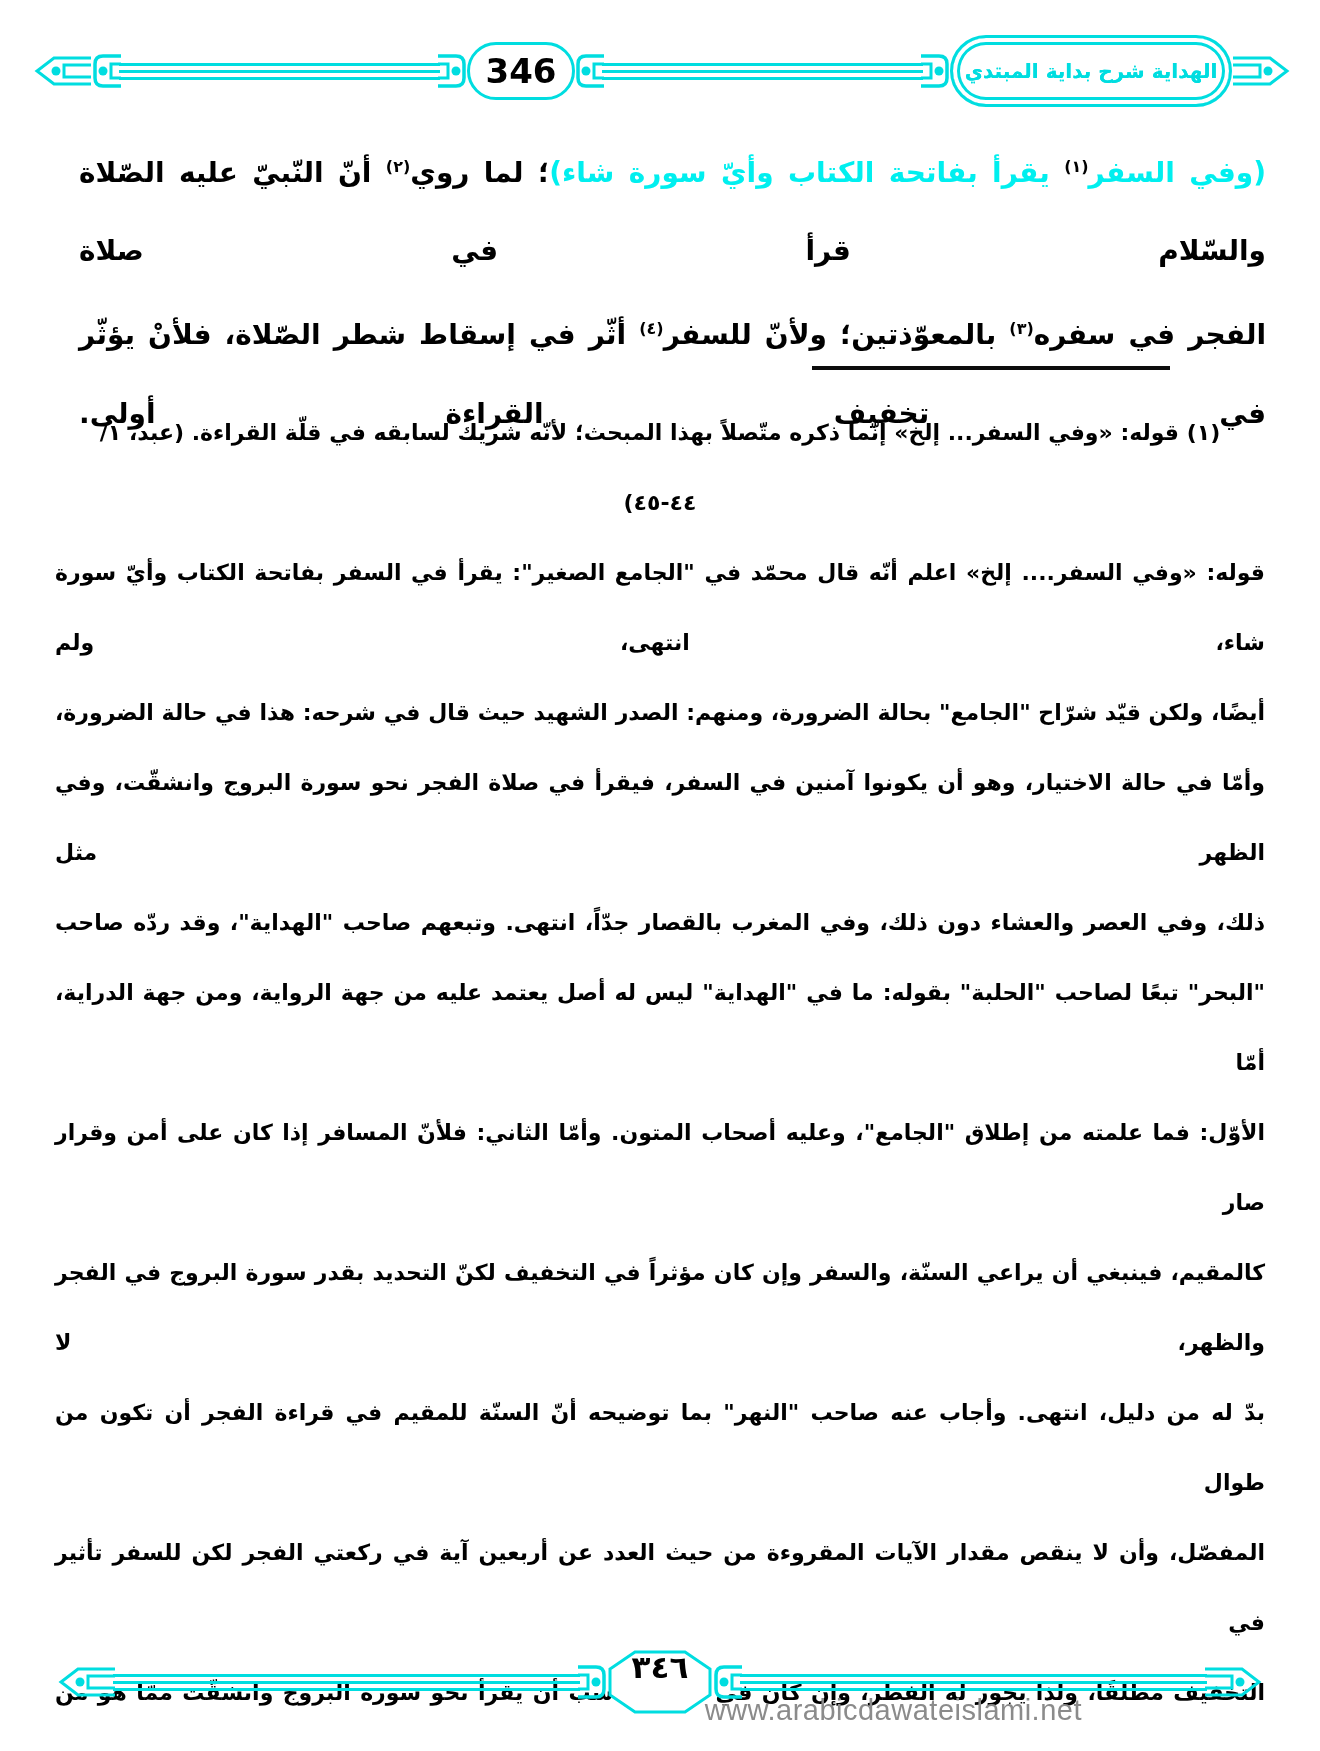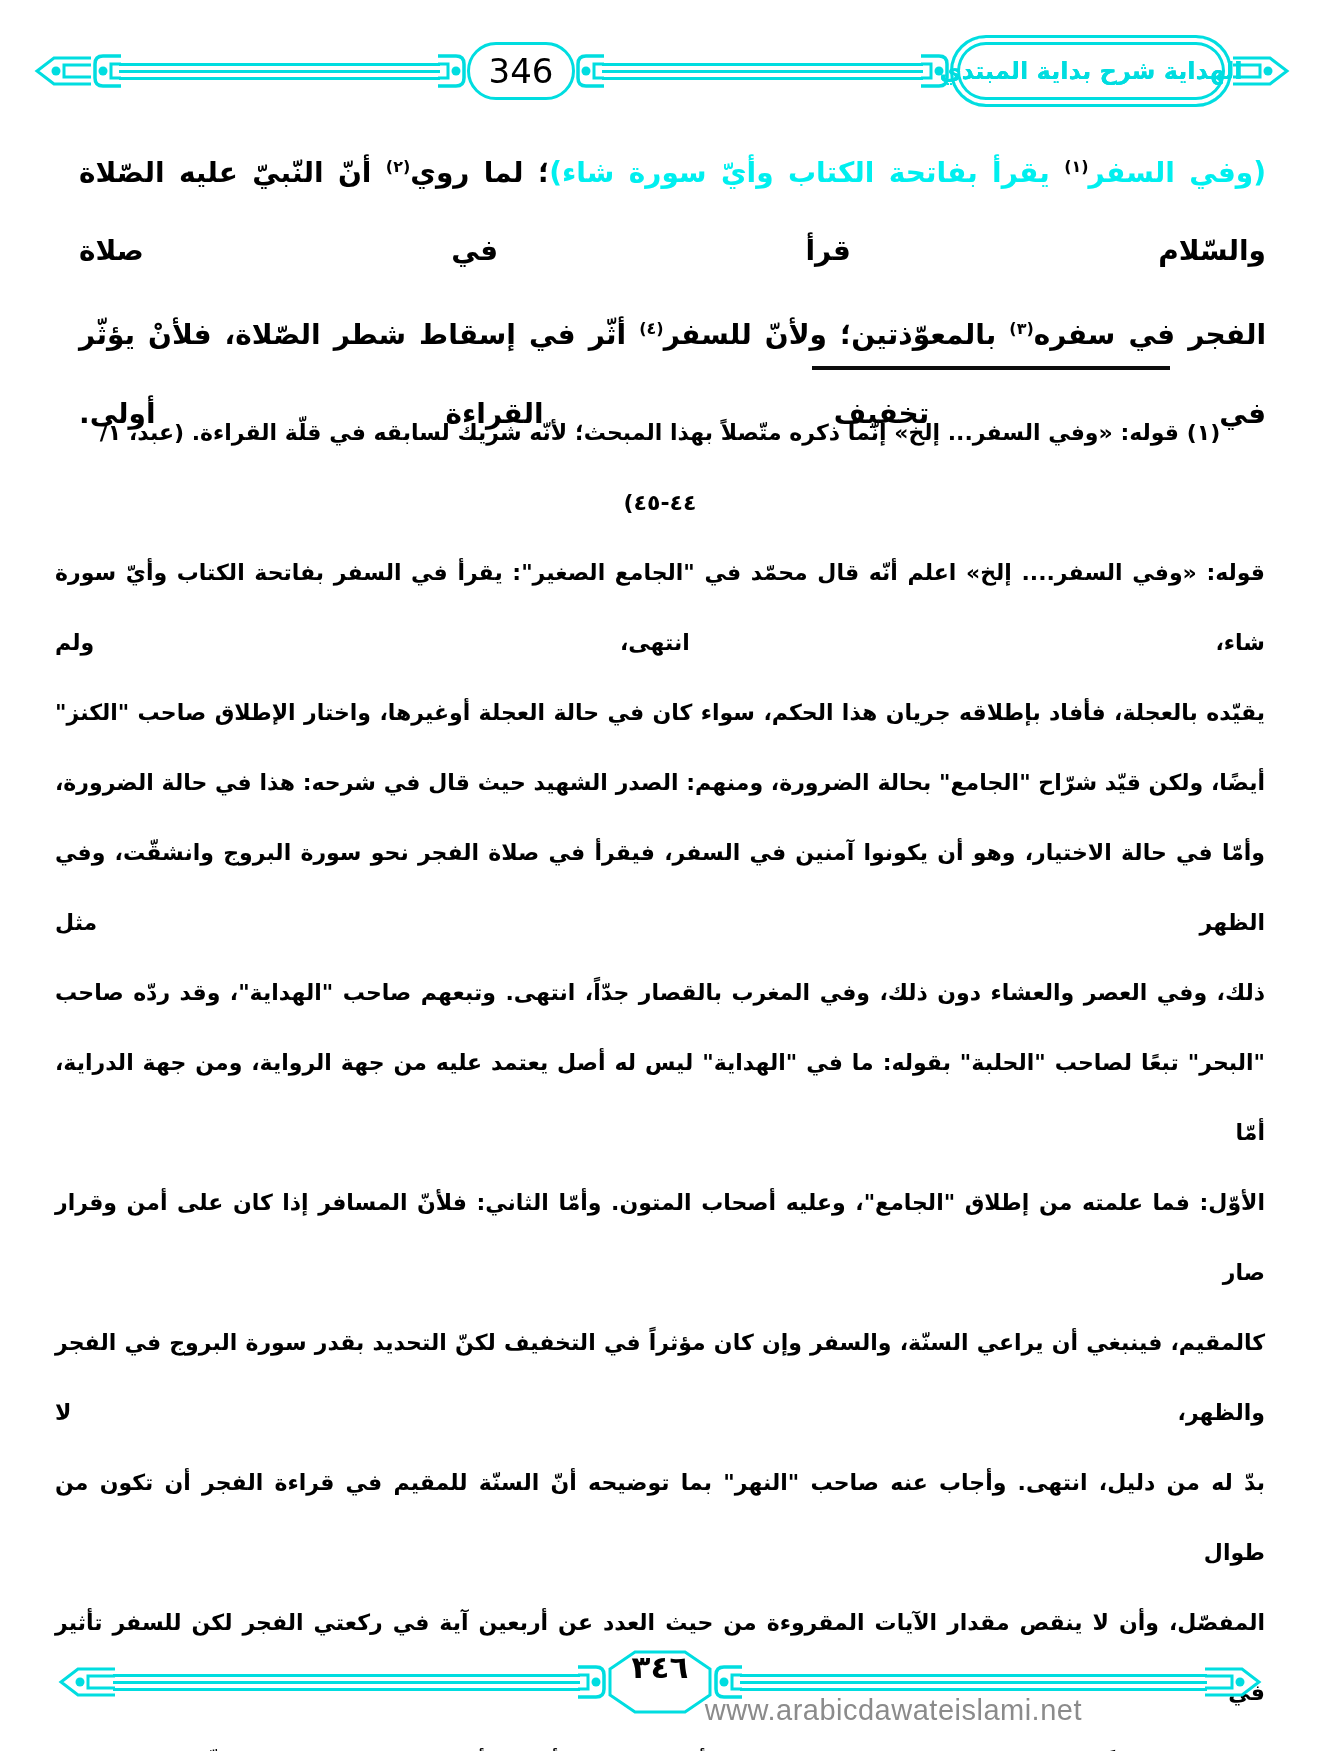--- a/index.html
+++ b/index.html
@@ -26,23 +26,23 @@
       var(--cy) 7px 10px,transparent 10px 14px,
       var(--cy) 14px 17px);
   }
   .pill{
     border:3px solid var(--cy);box-sizing:border-box;background:#fff;
     display:flex;align-items:center;justify-content:center;direction:rtl;
     flex:0 0 auto;position:relative;z-index:2;
   }
   .pill.double{box-shadow:inset 0 0 0 4px #fff,inset 0 0 0 7px var(--cy);}
   .section-pill{width:308px;height:70px;border-radius:38px;font-size:30px;font-weight:bold;}
-  .num-pill{width:108px;height:58px;border-radius:30px;font-size:34px;font-weight:normal;direction:ltr;}
+  .num-pill{width:108px;height:58px;border-radius:30px;font-size:34px;font-weight:bold;direction:ltr;}
   .title-pill{width:282px;height:72px;border-radius:38px;color:var(--cy);
-    font-size:24px;font-weight:bold;text-shadow:0 0 0 var(--cy);white-space:nowrap;}
+    font-size:20px;font-weight:bold;text-shadow:0 0 0 var(--cy);white-space:nowrap;}
   .ornament{flex:0 0 auto;display:flex;align-items:center;z-index:1;}
   .flip{transform:scaleX(-1);}
 
   
   .oct{position:relative;width:106px;height:66px;flex:0 0 auto;
        display:flex;justify-content:center;z-index:2;}
   .oct svg{position:absolute;inset:0;}
   .oct .num{position:relative;font-size:31px;font-weight:bold;z-index:1;}
 
   
@@ -126,21 +126,20 @@
   <section class="matn">
     <div class="m-line"><span class="cyan">(وفي السفر</span><sup>(١)</sup><span class="cyan"> يقرأ بفاتحة الكتاب وأيّ سورة شاء)</span><span>؛ لما روي</span><sup>(٢)</sup><span> أنّ النّبيّ عليه الصّلاة والسّلام قرأ في صلاة</span></div>
     <div class="m-line"><span>الفجر في سفره</span><sup>(٣)</sup><span> بالمعوّذتين؛ ولأنّ للسفر</span><sup>(٤)</sup><span> أثّر في إسقاط شطر الصّلاة، فلأنْ يؤثّر في تخفيف القراءة أولى.</span></div>
   </section>
 
   <div class="separator"></div>
 
   <section class="footnotes">
     <div class="fn-line centered">(١) قوله: «وفي السفر... إلخ» إنّما ذكره متّصلاً بهذا المبحث؛ لأنّه شريك لسابقه في قلّة القراءة. (عبد، ١/ ٤٤-٤٥)</div>
     <div class="fn-line">قوله: «وفي السفر.... إلخ» اعلم أنّه قال محمّد في "الجامع الصغير": يقرأ في السفر بفاتحة الكتاب وأيّ سورة شاء، انتهى، ولم</div>
-    <div class="fn-line">يقيّده بالعجلة، فأفاد بإطلاقه جريان هذا الحكم، سواء كان في حالة العجلة أوغيرها، واختار الإطلاق صاحب "الكنز"</div>
     <div class="fn-line">أيضًا، ولكن قيّد شرّاح "الجامع" بحالة الضرورة، ومنهم: الصدر الشهيد حيث قال في شرحه: هذا في حالة الضرورة،</div>
     <div class="fn-line">وأمّا في حالة الاختيار، وهو أن يكونوا آمنين في السفر، فيقرأ في صلاة الفجر نحو سورة البروج وانشقّت، وفي الظهر مثل</div>
     <div class="fn-line">ذلك، وفي العصر والعشاء دون ذلك، وفي المغرب بالقصار جدّاً، انتهى. وتبعهم صاحب "الهداية"، وقد ردّه صاحب</div>
     <div class="fn-line">"البحر" تبعًا لصاحب "الحلبة" بقوله: ما في "الهداية" ليس له أصل يعتمد عليه من جهة الرواية، ومن جهة الدراية، أمّا</div>
     <div class="fn-line">الأوّل: فما علمته من إطلاق "الجامع"، وعليه أصحاب المتون. وأمّا الثاني: فلأنّ المسافر إذا كان على أمن وقرار صار</div>
     <div class="fn-line">كالمقيم، فينبغي أن يراعي السنّة، والسفر وإن كان مؤثراً في التخفيف لكنّ التحديد بقدر سورة البروج في الفجر والظهر، لا</div>
     <div class="fn-line">بدّ له من دليل، انتهى. وأجاب عنه صاحب "النهر" بما توضيحه أنّ السنّة للمقيم في قراءة الفجر أن تكون من طوال</div>
     <div class="fn-line">المفصّل، وأن لا ينقص مقدار الآيات المقروءة من حيث العدد عن أربعين آية في ركعتي الفجر لكن للسفر تأثير في</div>
     <div class="fn-line">التخفيف مطلقًا، ولذا يجوز له الفطر، وإن كان في أمنة، فناسب أن يقرأ نحو سورة البروج وانشقّت ممّا هو من طوال</div>
 

